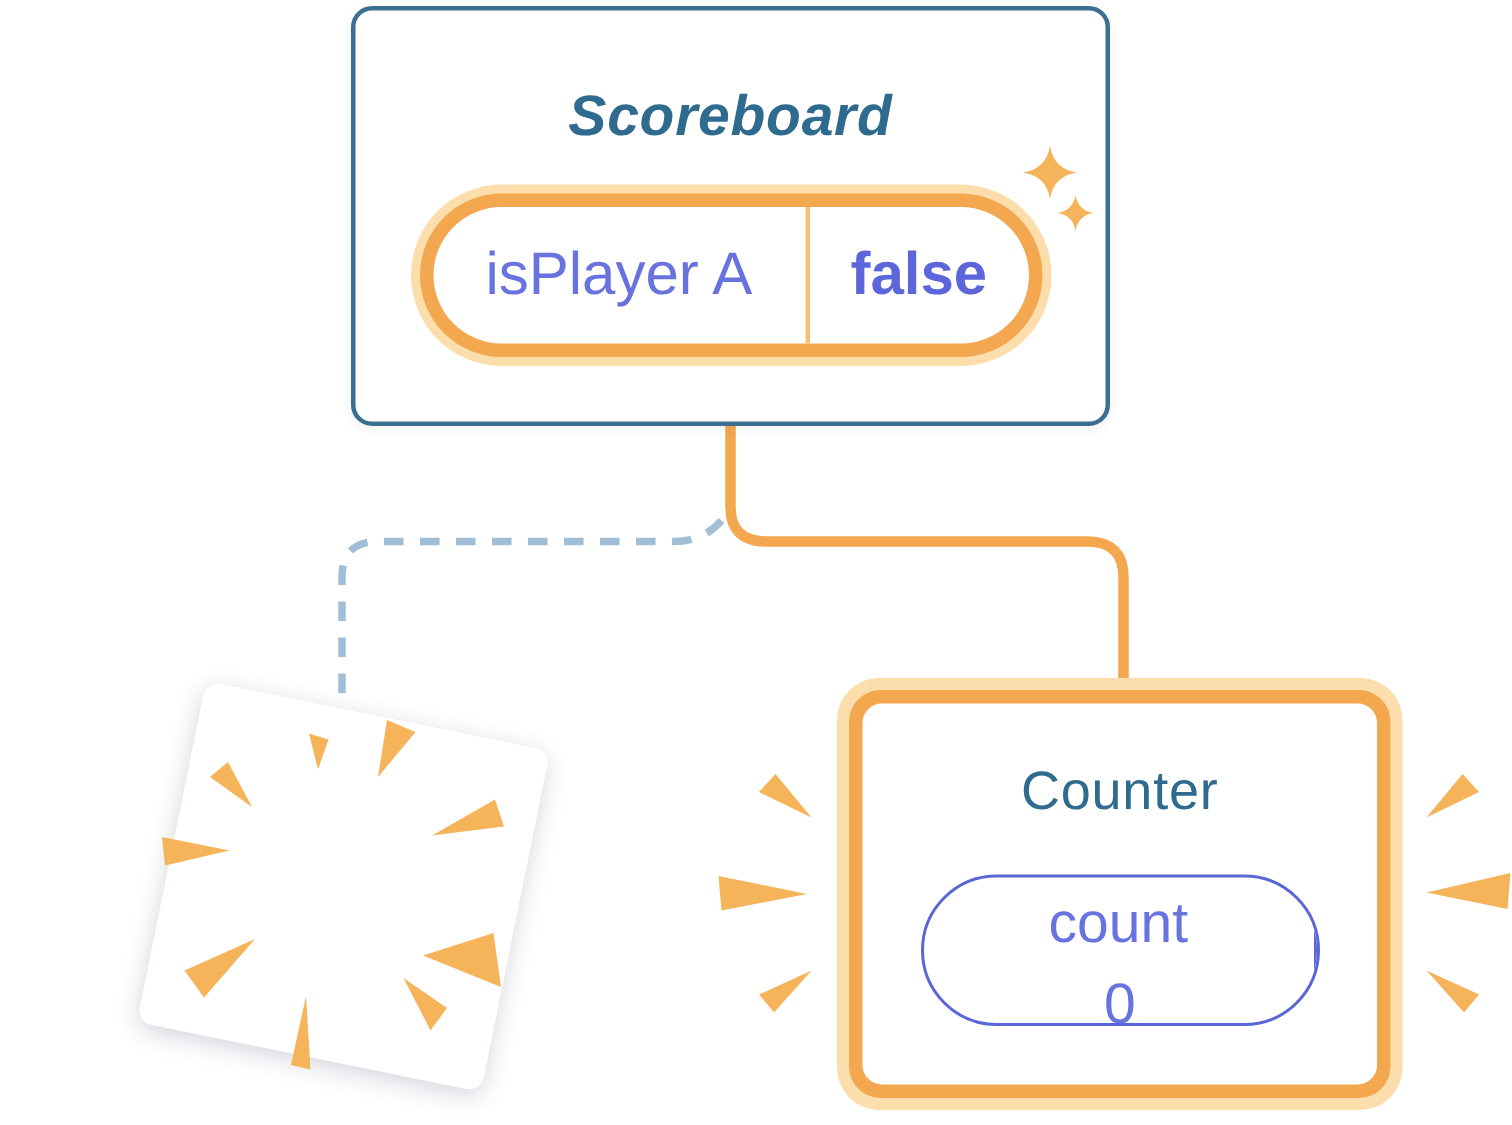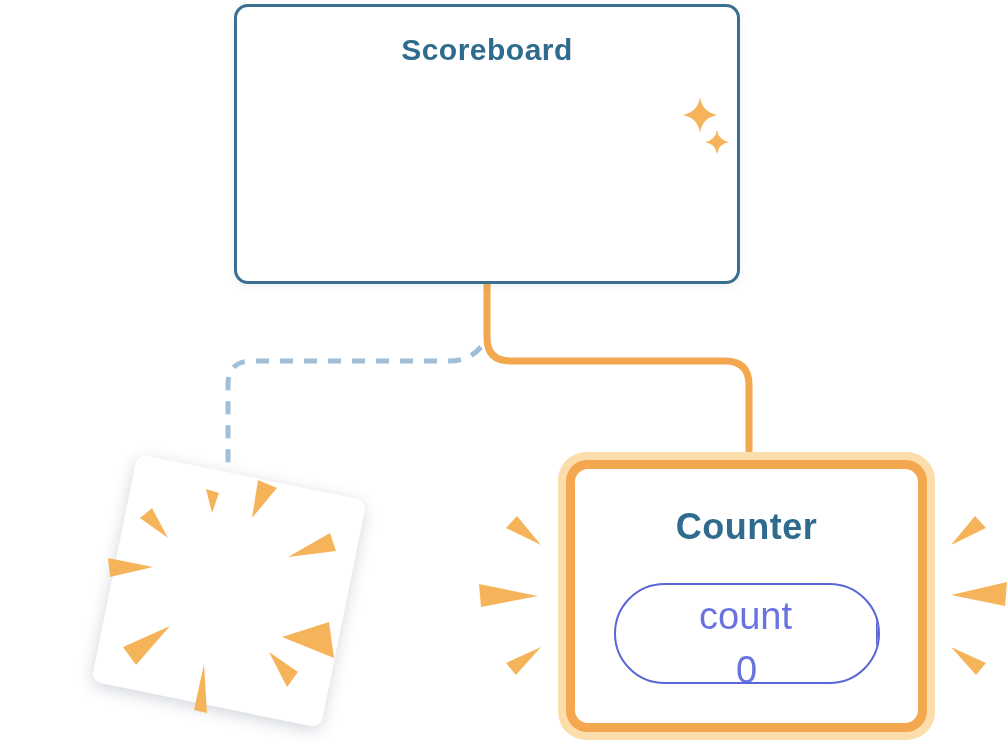--- a/index.html
+++ b/index.html
@@ -15,22 +15,22 @@
   .conn-dashed{fill:none;stroke:var(--dashed-line-blue);stroke-width:5;stroke-dasharray:13 11;}
 
   
   .scoreboard-card{
     position:absolute;left:234px;top:4px;width:506px;height:280px;box-sizing:border-box;
     background:#fff;border:3px solid var(--card-border-blue);border-radius:14px;
     box-shadow:0 2px 8px rgba(40,70,100,.08);
     display:flex;flex-direction:column;align-items:center;
   }
   .card-title{
-    margin-top:20px;font-size:30px;line-height:46px;font-weight:bold;
-    color:var(--title-text);letter-spacing:.5px;
+    margin-top:48px;font-size:38px;line-height:46px;font-weight:bold;
+    color:var(--title-text);letter-spacing:.5px;font-style:italic;
   }
   .state-pill{
     margin-top:22px;width:427px;height:121px;box-sizing:border-box;
     background:var(--orange-glow);border-radius:61px;padding:6px;
   }
   .pill-mid{background:var(--orange);border-radius:55px;height:100%;box-sizing:border-box;padding:9px;}
   .pill-white{background:#fff;border-radius:46px;height:100%;display:flex;overflow:hidden;}
   .pill-cell{display:flex;align-items:center;justify-content:center;font-size:40px;}
   .pill-name{flex:0 0 62.5%;border-right:3px solid var(--orange-divider);color:var(--purple-text);}
   .pill-value{flex:1;color:var(--purple-bold-text);font-weight:bold;}
@@ -45,21 +45,21 @@
   
   .counter-card{
     position:absolute;left:558px;top:452px;width:377px;height:288px;box-sizing:border-box;
     background:var(--orange-glow);border-radius:28px;padding:8px;
   }
   .counter-mid{background:var(--orange);border-radius:21px;height:100%;box-sizing:border-box;padding:9px;}
   .counter-inner{
     background:#fff;border-radius:13px;height:100%;box-sizing:border-box;
     display:flex;flex-direction:column;align-items:center;
   }
-  .counter-title{margin-top:36px;font-size:36px;line-height:44px;font-weight:bold;color:var(--title-text);letter-spacing:.5px;}
+  .counter-title{margin-top:36px;font-size:36px;line-height:44px;font-weight:normal;color:var(--title-text);letter-spacing:.5px;}
   .count-pill{
     margin-top:34px;width:266px;height:101px;box-sizing:border-box;
     border:2.5px solid var(--purple-border);border-radius:52px;
     display:flex;overflow:hidden;background:#fff;flex-direction:column;
   }
   .count-cell{display:flex;align-items:center;justify-content:center;font-size:38px;color:var(--purple-text);}
   .count-name{flex:0 0 65.5%;border-right:2.5px solid var(--purple-border);}
   .count-value{flex:1;}
 
   .deco{fill:var(--orange-rays);}
@@ -67,20 +67,28 @@
 </head>
 <body>
 
 <svg class="layer" viewBox="0 0 1008 750" aria-hidden="true">
   <path class="conn-solid" d="M487,284 L487,338 Q487,361 511,361 L725,361 Q749,361 749,385 L749,456"></path>
   <path class="conn-dashed" d="M481,347 Q469,361 449,361 L252,361 Q228,361 228,385 L228,466"></path>
 </svg>
 
 <div class="scoreboard-card">
   <div class="card-title">Scoreboard</div>
+  <div class="state-pill">
+    <div class="pill-mid">
+      <div class="pill-white">
+        <div class="pill-cell pill-name">isPlayer A</div>
+        <div class="pill-cell pill-value">false</div>
+      </div>
+    </div>
+  </div>
 </div>
 
 <div class="destroyed-card"></div>
 
 <div class="counter-card">
   <div class="counter-mid">
     <div class="counter-inner">
       <div class="counter-title">Counter</div>
       <div class="count-pill">
         <div class="count-cell count-name">count</div>

